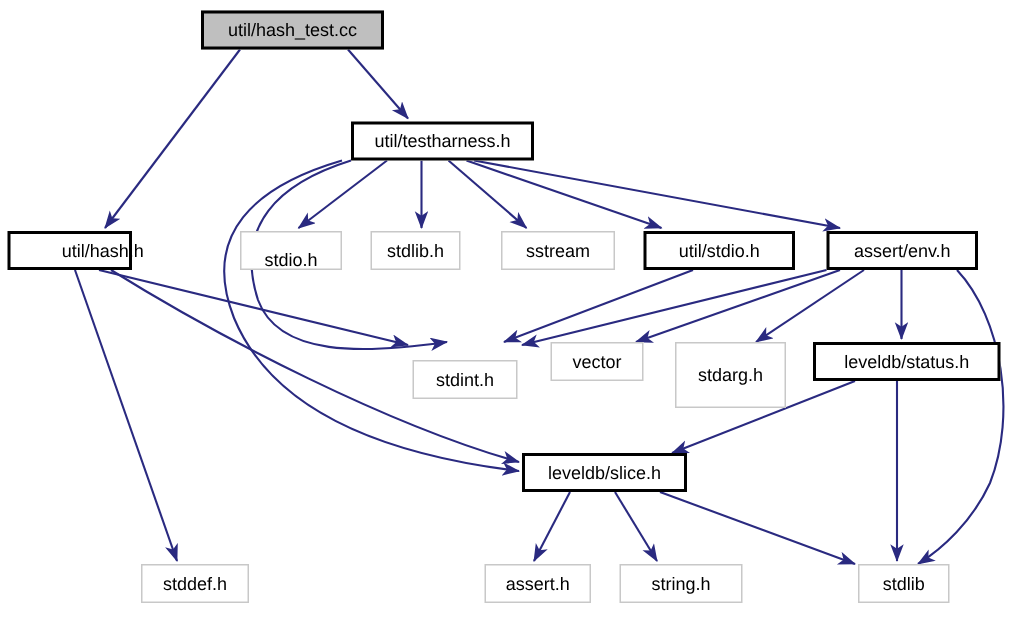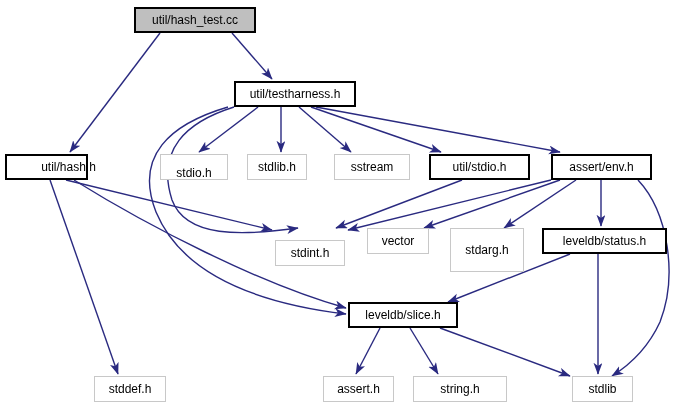--- a/index.html
+++ b/index.html
@@ -105,21 +105,21 @@
       </div>
       <div class="node proj" style="left: 348px; top: 302px; width: 110px; height: 26px;">
         <span>leveldb/slice.h</span>
       </div>
       <div class="node sys" style="left: 94px; top: 376px; width: 72px; height: 26px;">
         <span>stddef.h</span>
       </div>
       <div class="node sys" style="left: 323px; top: 376px; width: 71px; height: 26px;">
         <span>assert.h</span>
       </div>
-      <div class="node sys" style="left: 413px; top: 376px; width: 94px; height: 26px;">
+      <div class="node sys" style="left: 413px; top: 376px; width: 82px; height: 26px;">
         <span>string.h</span>
       </div>
       <div class="node sys" style="left: 572px; top: 376px; width: 61px; height: 26px;">
         <span>stdlib</span>
       </div>
     </div>
 
 </div>
 
 </body></html>

